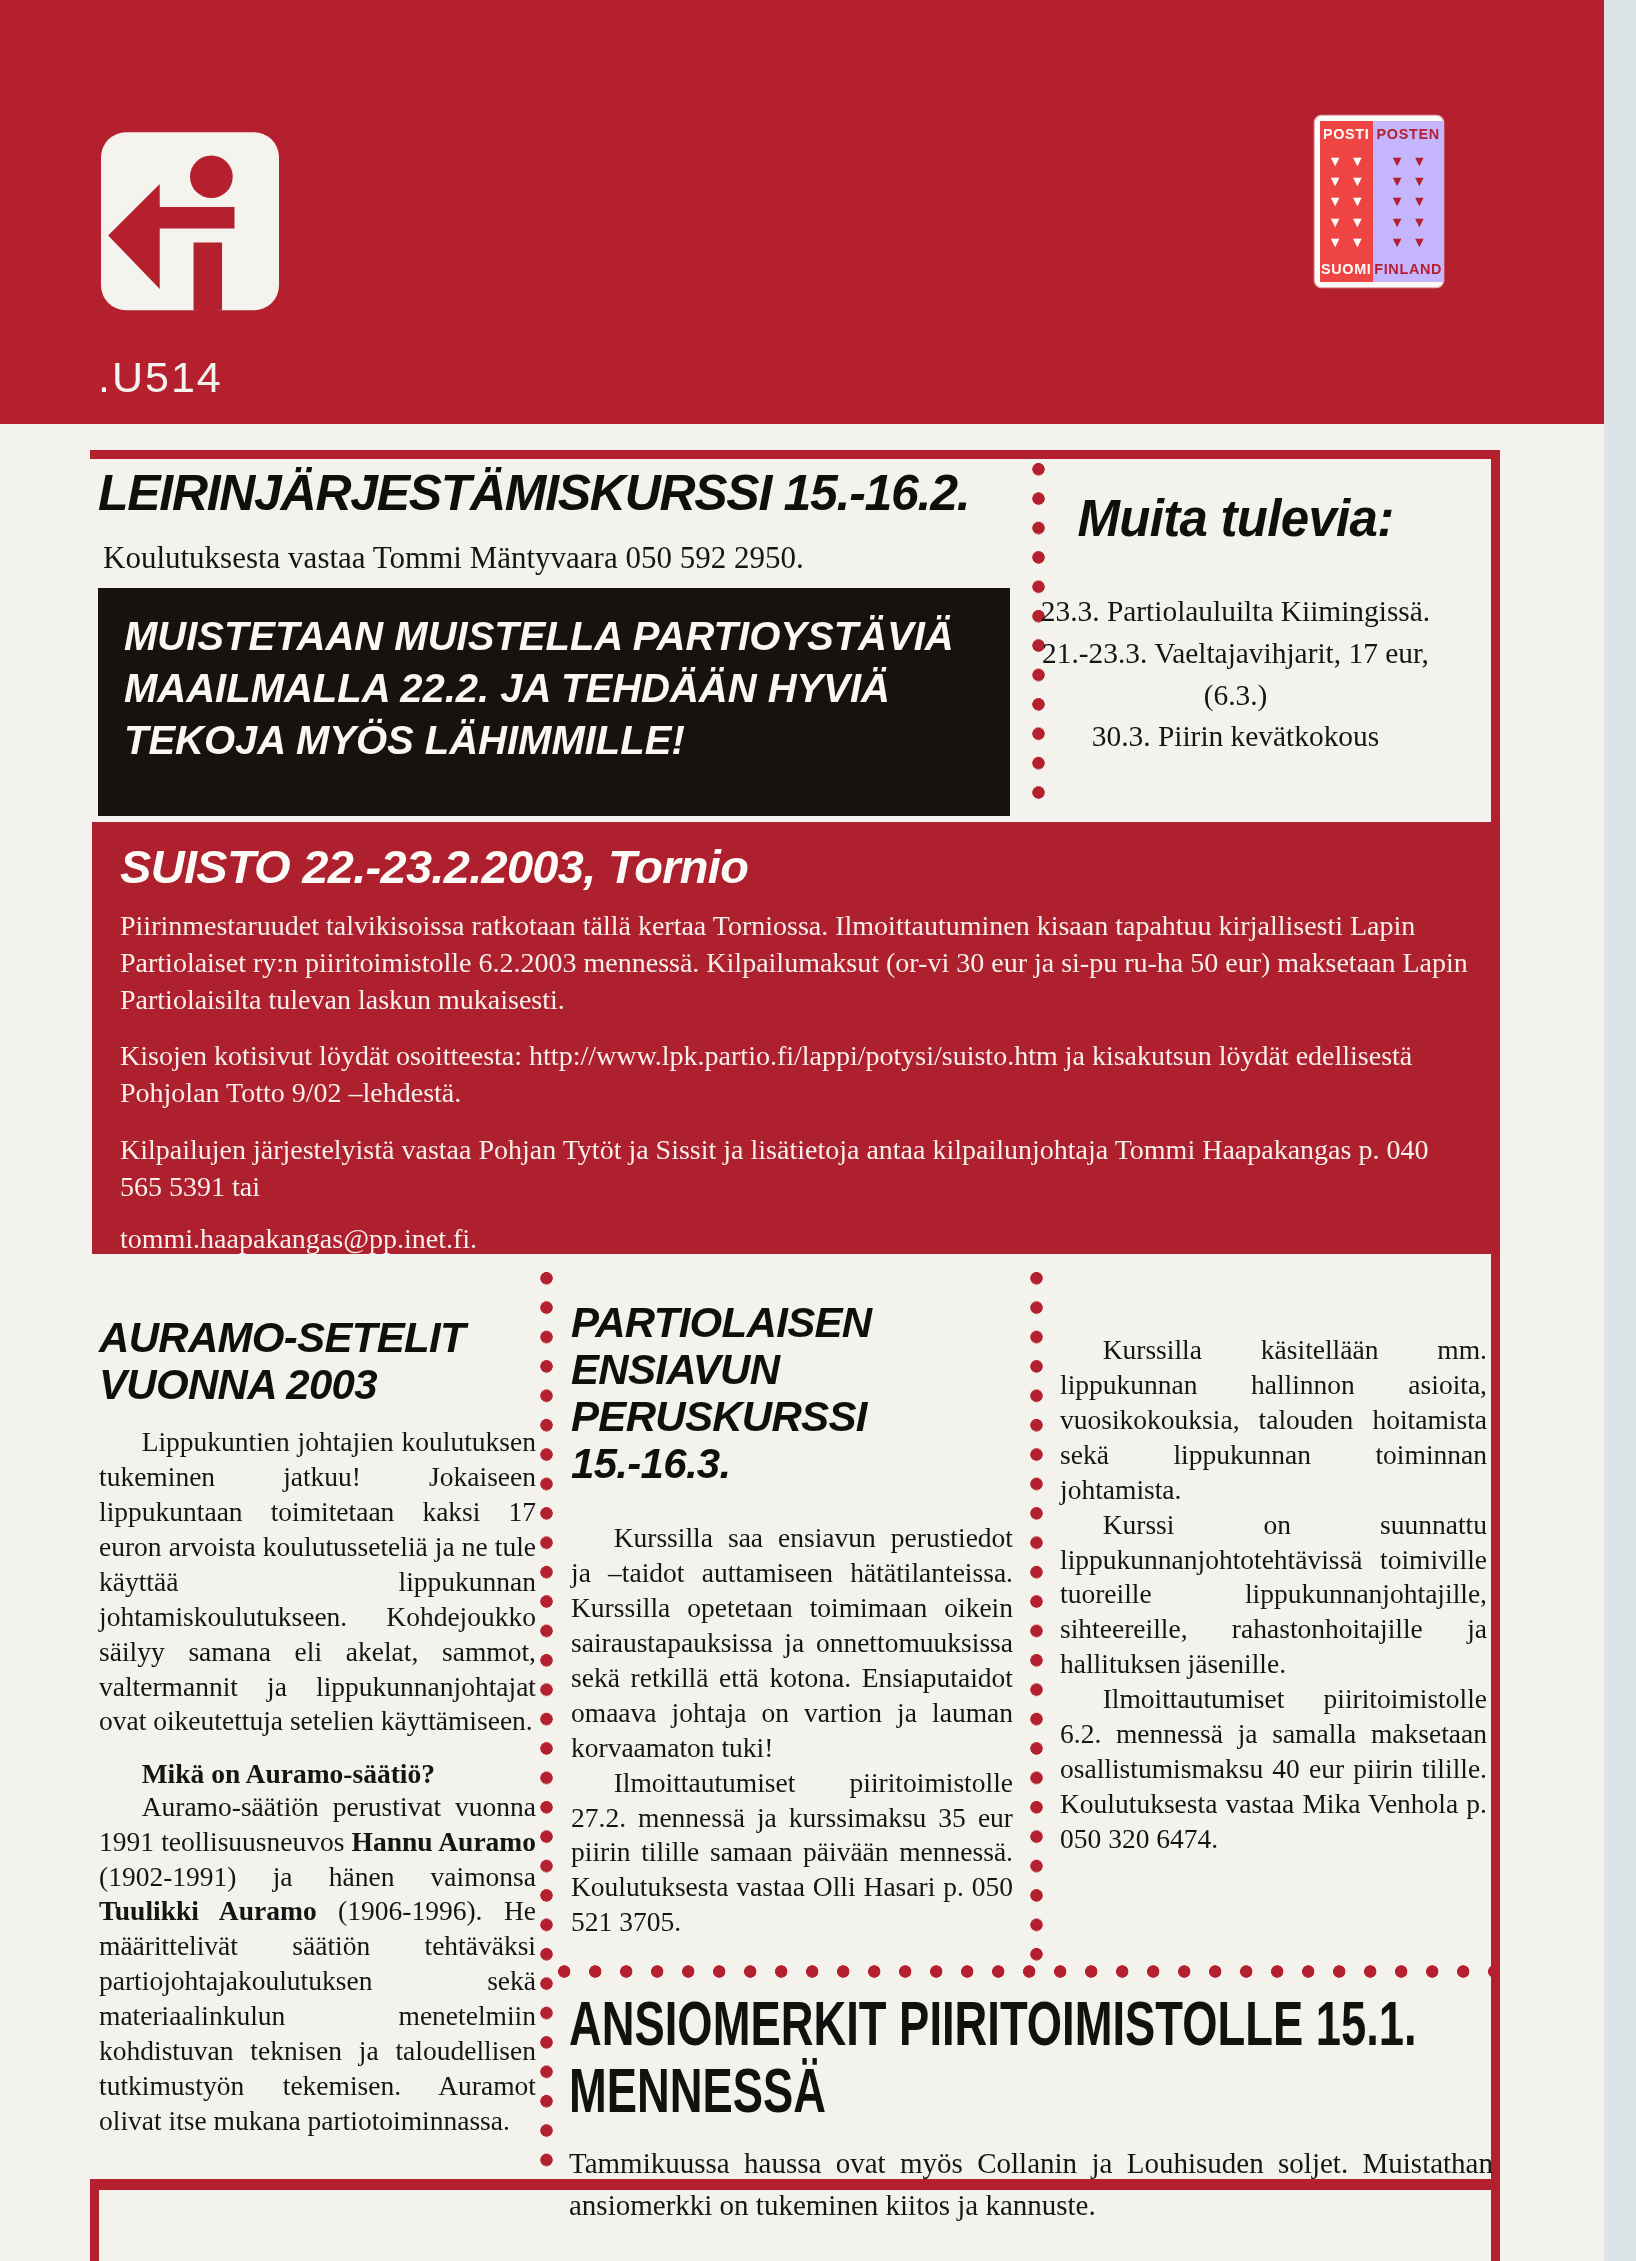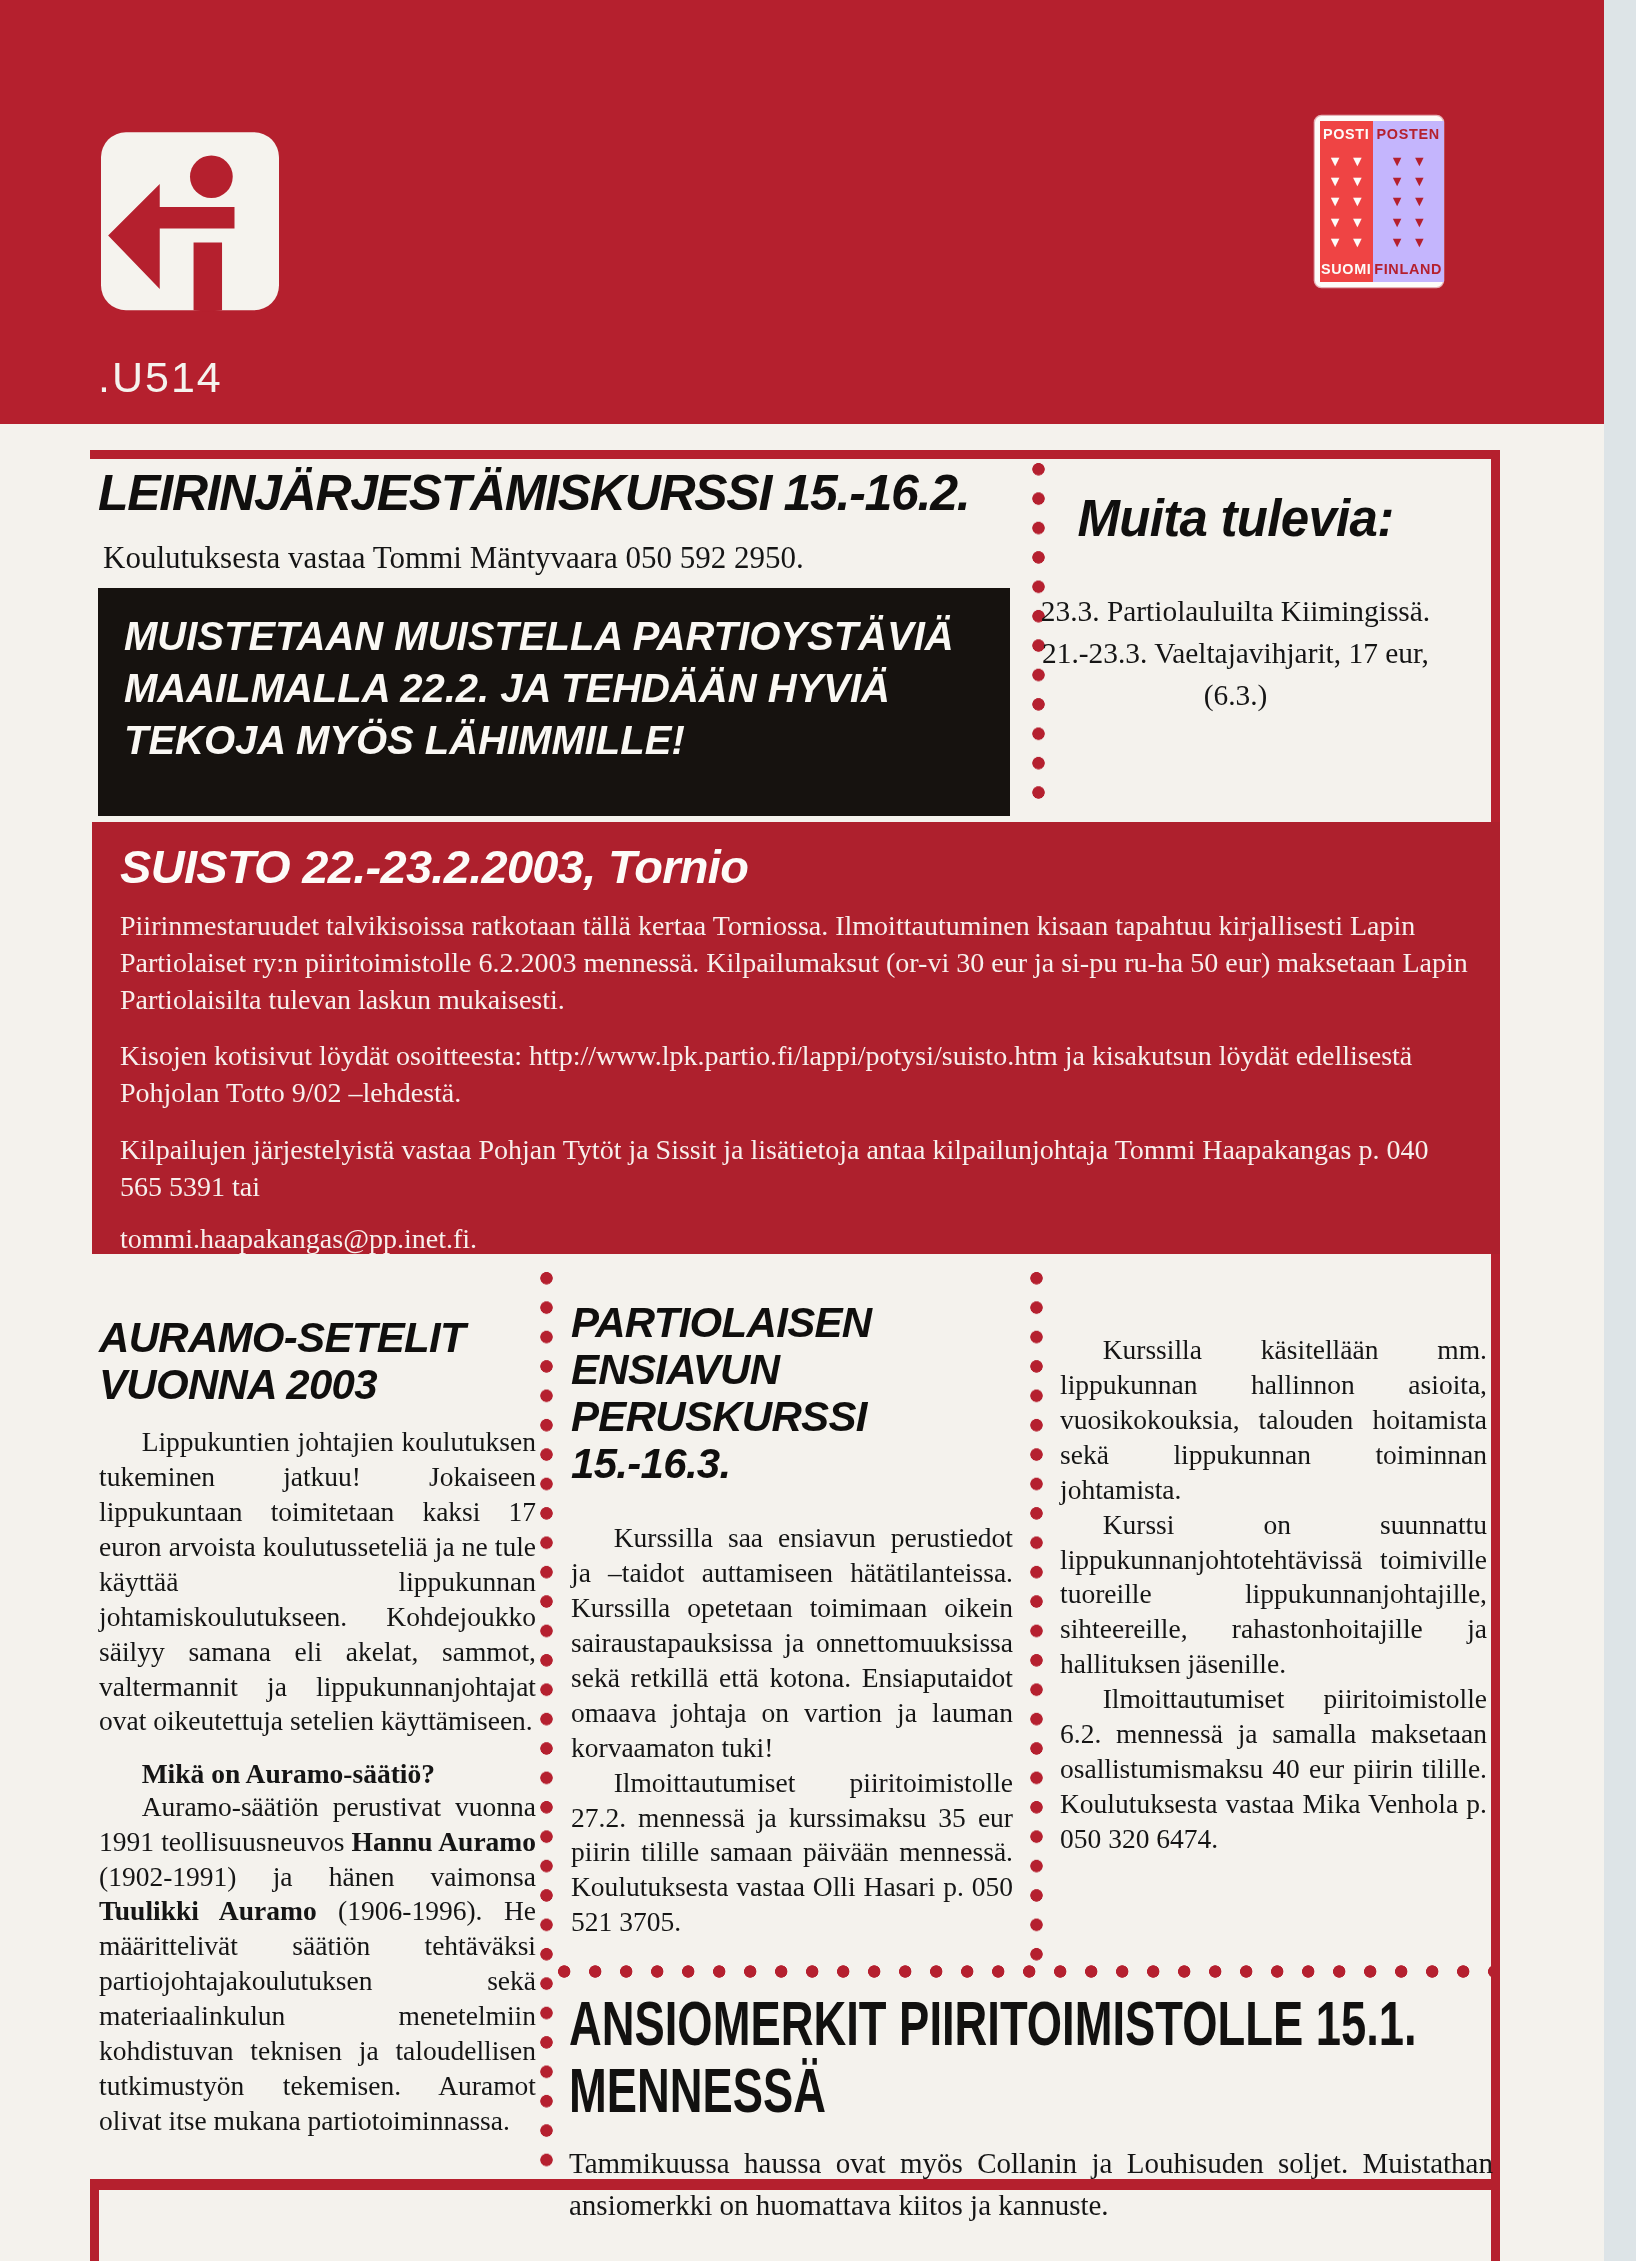--- a/index.html
+++ b/index.html
@@ -174,20 +174,21 @@
   <div class="abs h-sans leiri-title">LEIRINJÄRJESTÄMISKURSSI 15.-16.2.</div>
   <div class="abs serif leiri-sub">Koulutuksesta vastaa Tommi Mäntyvaara 050 592 2950.</div>
   <div class="abs notice">MUISTETAAN MUISTELLA PARTIOYSTÄVIÄ MAAILMALLA 22.2. JA TEHDÄÄN HYVIÄ TEKOJA MYÖS LÄHIMMILLE!</div>
 
   <div class="abs muita">
     <div class="h-sans muita-title">Muita tulevia:</div>
     <div class="serif muita-list">
       <div>23.3. Partiolauluilta Kiimingissä.</div>
       <div>21.-23.3. Vaeltajavihjarit, 17 eur,</div>
       <div>(6.3.)</div>
+      <div>30.3. Piirin kevätkokous</div>
     </div>
   </div>
 
   <div class="abs suisto">
     <div class="h-sans suisto-title">SUISTO 22.-23.2.2003, Tornio</div>
     <p class="p1">Piirinmestaruudet talvikisoissa ratkotaan tällä kertaa Torniossa. Ilmoittautuminen kisaan tapahtuu kirjallisesti Lapin Partiolaiset ry:n piiritoimistolle 6.2.2003 mennessä. Kilpailumaksut (or-vi 30 eur ja si-pu ru-ha 50 eur) maksetaan Lapin Partiolaisilta tulevan laskun mukaisesti.</p>
     <p class="p2">Kisojen kotisivut löydät osoitteesta: http://www.lpk.partio.fi/lappi/potysi/suisto.htm ja kisakutsun löydät edellisestä Pohjolan Totto 9/02 –lehdestä.</p>
     <p class="p3">Kilpailujen järjestelyistä vastaa Pohjan Tytöt ja Sissit ja lisätietoja antaa kilpailunjohtaja Tommi Haapakangas p. 040 565 5391 tai</p>
     <p class="p4">tommi.haapakangas@pp.inet.fi.</p>
   </div>
@@ -214,17 +215,17 @@
     <p>Kurssilla käsitellään mm. lippukunnan hallinnon asioita, vuosikokouksia, talouden hoitamista sekä lippukunnan toiminnan johtamista.</p>
     <p>Kurssi on suunnattu lippukunnanjohtotehtävissä toimiville tuoreille lippukunnanjohtajille, sihteereille, rahastonhoitajille ja hallituksen jäsenille.</p>
     <p>Ilmoittautumiset piiritoimistolle 6.2. mennessä ja samalla maksetaan osallistumismaksu 40 eur piirin tilille. Koulutuksesta vastaa Mika Venhola p. 050 320 6474.</p>
   </div>
 
   <div class="abs ansio">
     <div class="ansio-title">
       <div>ANSIOMERKIT PIIRITOIMISTOLLE 15.1.</div>
       <div>MENNESSÄ</div>
     </div>
-    <div class="serif ansio-body">Tammikuussa haussa ovat myös Collanin ja Louhisuden soljet. Muistathan ansiomerkki on huomattava kiitos ja kannuste.</div>
+    <div class="serif ansio-body">Tammikuussa haussa ovat myös Collanin ja Louhisuden soljet. Muistathan ansiomerkki on tukeminen kiitos ja kannuste.</div>
   </div>
 
 </div>
 
 
 </body></html>

